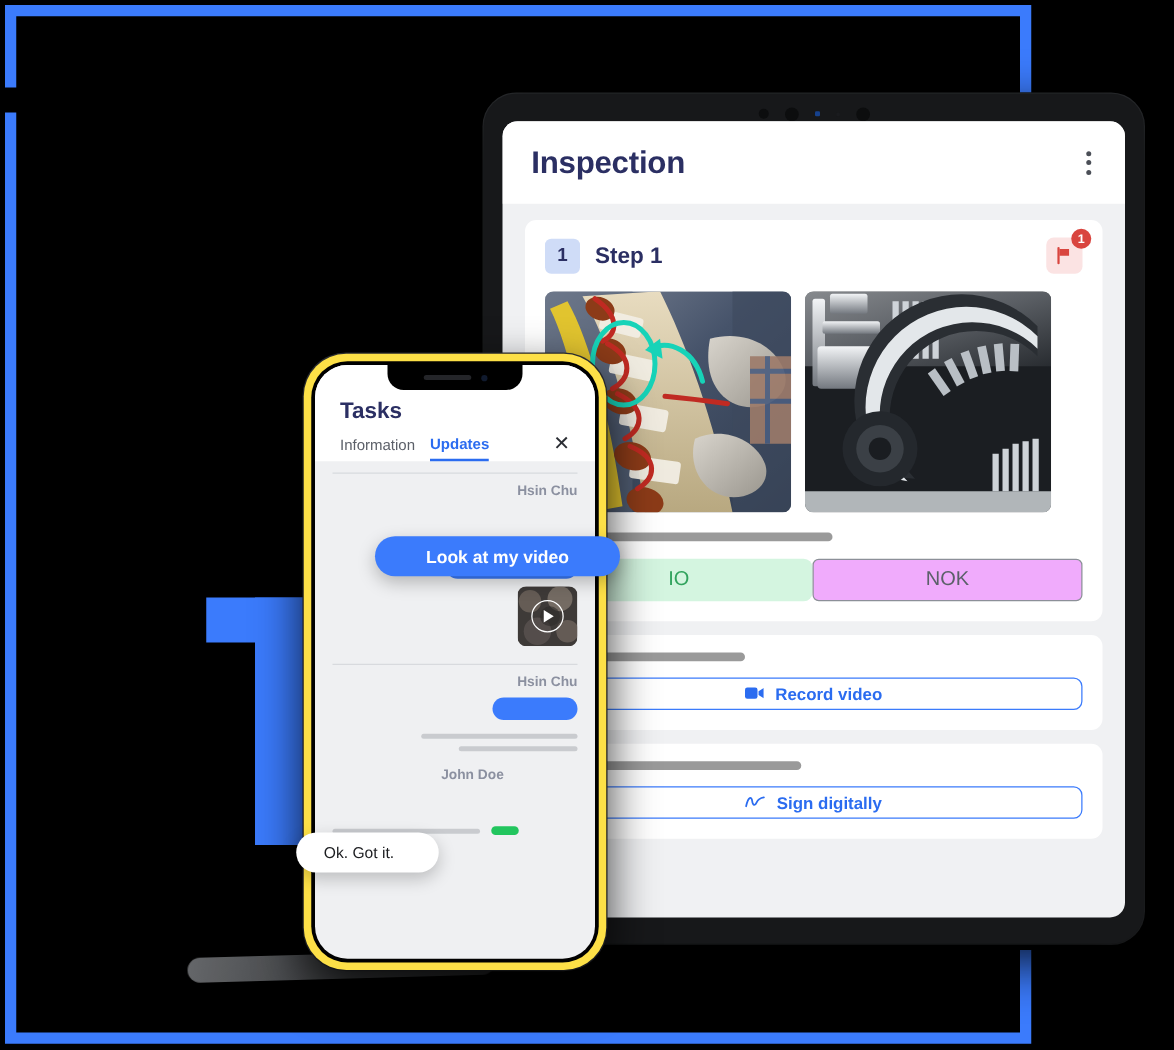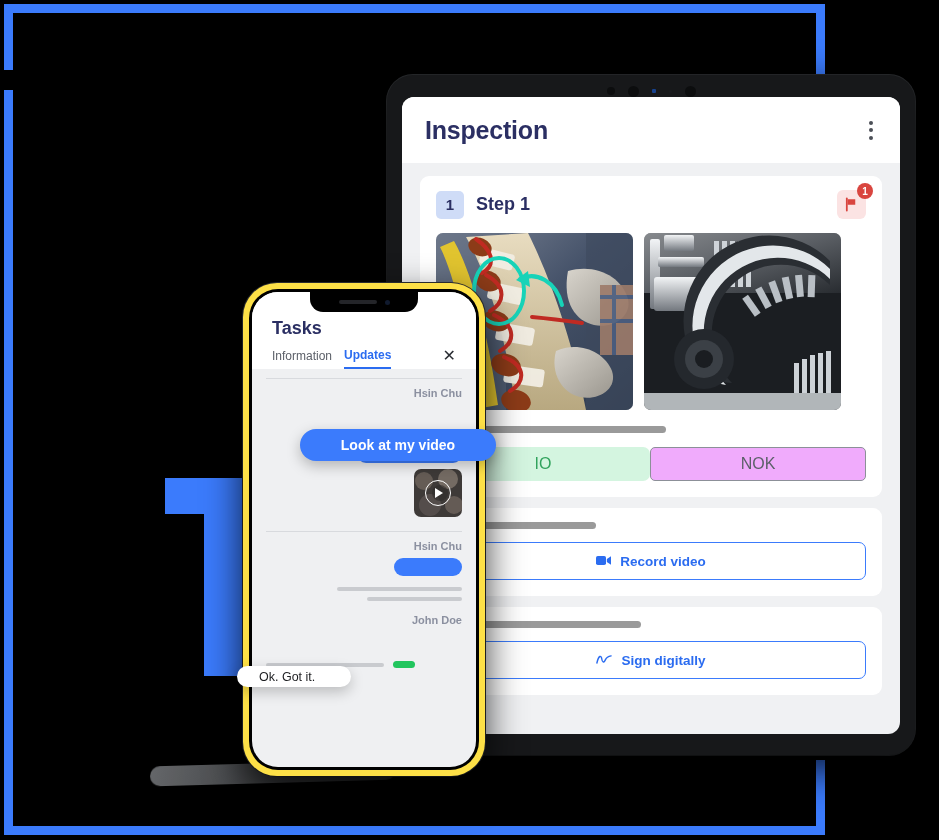--- a/index.html
+++ b/index.html
@@ -104,21 +104,21 @@
     flex: 1; height: 34px; border-radius: 7px; background: #d4f5e0;
     color: #31a35d; font-size: 16px; font-weight: 500;
     display: flex; align-items: center; justify-content: center;
   }
   .btn-nok {
     flex: 1; height: 34px; border-radius: 5px; background: #f0abfc;
     border: 1px solid #8c9098; color: #5b6069; font-size: 16px; font-weight: 500;
     display: flex; align-items: center; justify-content: center;
   }
   .out-btn {
-    margin-top: 13px; height: 38px; border-radius: 7px;
+    margin-top: 13px; height: 26px; border-radius: 7px;
     background: #fff; border: 1px solid #3b7bfc; color: #2b6cf0;
     font-size: 13.5px; font-weight: 700;
     display: flex; align-items: center; justify-content: center; gap: 9px;
   }
 
   
   .phone-shadow {
     position: absolute; left: 150px; top: 763px;
     width: 246px; height: 20px; border-radius: 10px;
     background: linear-gradient(100deg,#6e7073 0%,#4a4c4f 40%,#2a2b2d 100%);
@@ -153,21 +153,21 @@
   .ph-head { background: #fff; padding: 26px 20px 0 20px; }
   .ph-title { font-size: 18px; font-weight: 700; color: #2b2f63; }
   .tabs { display: flex; align-items: center; gap: 12px; margin-top: 9px; }
   .tab { font-size: 12px; color: #5c6069; padding-bottom: 5px; }
   .tab.active { color: #2b6cf0; font-weight: 600; border-bottom: 2px solid #2b6cf0; }
   .tab-close { margin-left: auto; font-size: 16px; color: #2a2d33; line-height: 1; padding-bottom: 5px; cursor: pointer; }
 
   .ph-body { position: relative; padding: 0 14px; }
   .divider { height: 1px; background: #d8dade; margin: 9px 0 8px 0; }
   .sender { font-size: 11px; font-weight: 700; color: #8b90a0; text-align: right; margin-bottom: 6px; }
-  .sender.left { text-align: right; margin-left: 28px; }
+  .sender.left { text-align: center; margin-left: 28px; }
   .bubble-blue {
     background: #3b7bfc; border-radius: 13px; height: 18px; margin-left: auto;
   }
   .bubble-real {
     position: absolute; background: #3b7bfc; color: #fff;
     font-weight: 700; border-radius: 16px;
     display: flex; align-items: center; justify-content: center;
     box-shadow: 0 5px 14px rgba(0,0,0,.25);
   }
   .bubble-white {
@@ -195,21 +195,21 @@
     position: absolute; left: 0; right: 0; bottom: 0; height: 42px;
     background: #dfe1e4; display: flex; align-items: center; gap: 7px; padding: 0 10px;
   }
   .input-pill {
     flex: 1; height: 27px; background: #fff; border-radius: 7px;
     display: flex; align-items: center; padding: 0 9px;
   }
   .input-pill span.ph-placeholder { font-size: 10.5px; color: #a6a9ae; flex: 1; }
 
   .t-overlay-bubble-1 { left: 57px; top: 146px; width: 196px; height: 32px; font-size: 14px; z-index: 20; }
-  .t-overlay-bubble-2 { left: -6px; top: 383px; width: 114px; height: 21px; font-size: 12.5px; padding-left: 22px; z-index: 20; }
+  .t-overlay-bubble-2 { left: -6px; top: 383px; width: 114px; height: 32px; font-size: 12.5px; padding-left: 22px; z-index: 20; }
 </style>
 </head>
 <body>
 
 <div id="stage">
 
   <div class="blue-frame"></div>
 
   <div class="frame-mask" style="left:760px;top:74px;width:80px;height:70px;"></div>
   <div class="frame-mask" style="left:760px;top:700px;width:80px;height:60px;"></div>

